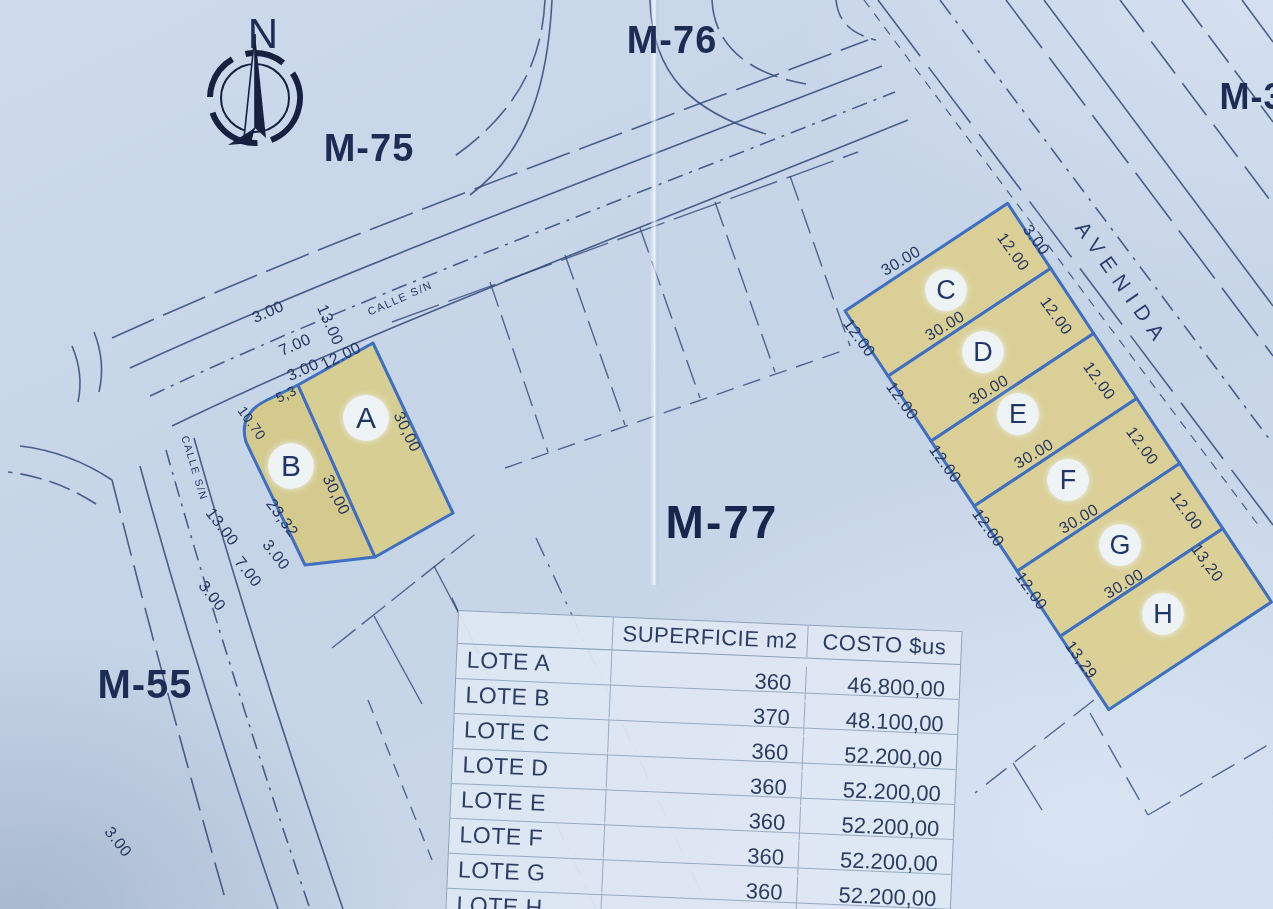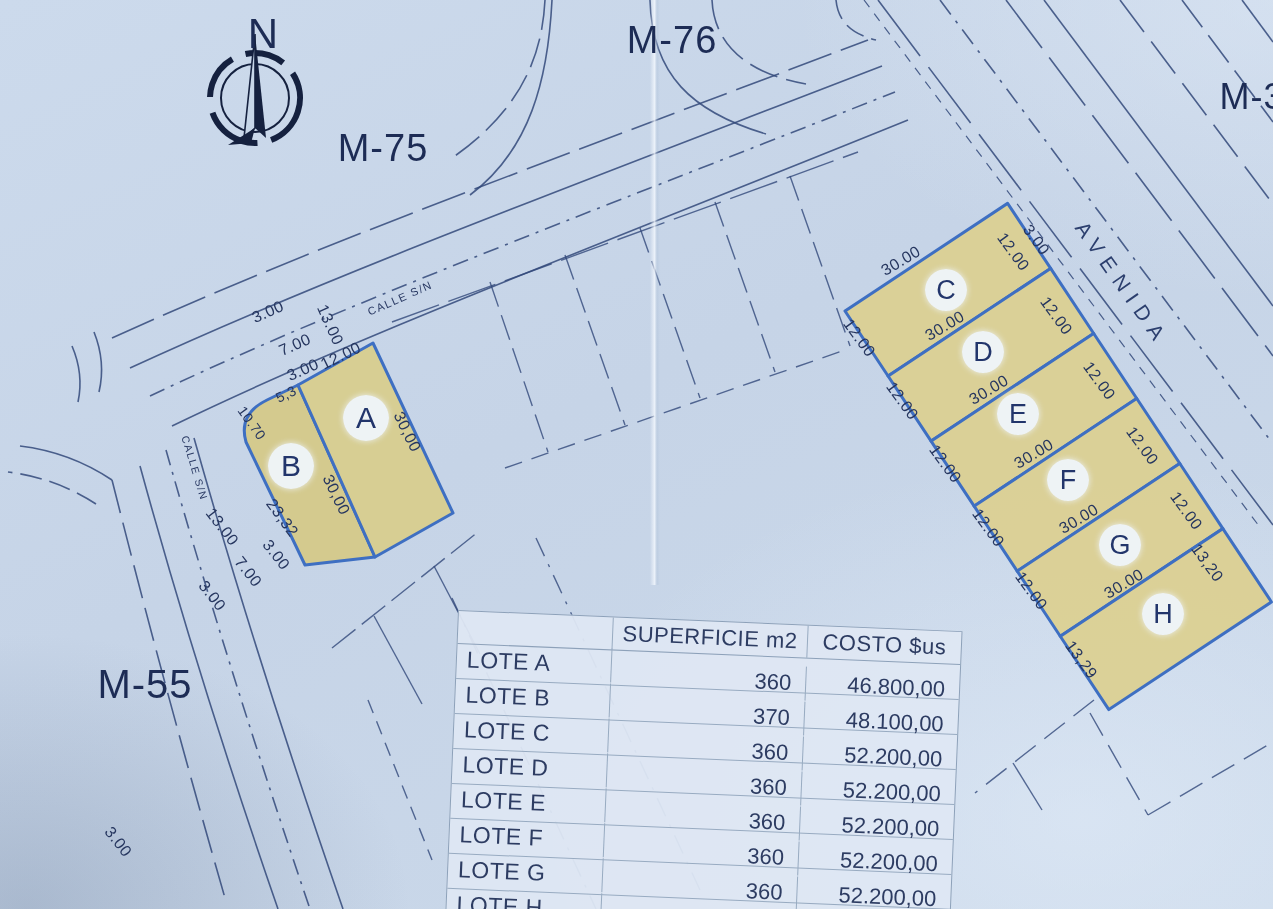--- a/index.html
+++ b/index.html
@@ -13,21 +13,21 @@
       linear-gradient(155deg,#ccdaec 0%,#c6d4e7 45%,#cbd9ea 100%);
   }
   .crease{
     position:absolute;left:650px;top:0;width:10px;height:585px;
     background:linear-gradient(90deg,rgba(255,255,255,0),rgba(246,250,255,.75) 45%,rgba(170,190,214,.35) 70%,rgba(255,255,255,0));
     pointer-events:none;
   }
   svg.lines{position:absolute;left:0;top:0;}
   .lbl{position:absolute;transform:translate(-50%,-50%) rotate(var(--r,0deg));
        color:#1d2c55;white-space:nowrap;}
-  .blk{font-size:38px;letter-spacing:1px;}
+  .blk{font-size:38px;letter-spacing:1px;font-weight:bold;}
   .blk77{font-size:46px;letter-spacing:2px;color:#17264c;}
   .north{font-size:42px;font-weight:500;}
   .ave{font-size:21px;letter-spacing:8px;color:#2c3f6e;}
   .dim{position:absolute;transform:translate(-50%,-50%) rotate(var(--r,0deg));
        font-size:16px;letter-spacing:.5px;color:#26365f;white-space:nowrap;}
   .dim.sm{font-size:14px;}
   .street-name{position:absolute;transform:translate(-50%,-50%) rotate(var(--r,0deg));
        font-size:11px;letter-spacing:1.5px;color:#2a3a64;white-space:nowrap;}
   .lotmark{position:absolute;width:42px;height:42px;border-radius:50%;
        background:rgba(239,244,250,.95);color:#22356b;font-size:27px;
@@ -136,23 +136,24 @@
       <circle r="34" fill="none" stroke="#15213f" stroke-width="2"></circle>
       <path d="M 0,-64 L 11,40 L 0,30 Z" fill="#15213f"></path>
       <path d="M 0,-64 L -11,40 L 0,30 Z" fill="#c7d6e8" stroke="#15213f" stroke-width="1.6"></path>
       <path d="M 0,30 L -27,47 L -4,45 Z" fill="#15213f"></path>
     </g>
   </svg>
 
   <div class="crease"></div>
 
   <div class="lbl north" style="left:263px;top:34px">N</div>
-  <div class="lbl blk" style="left:383px;top:148px">M-75</div>
+  <div class="lbl blk" style="left:369px;top:148px">M-75</div>
   <div class="lbl blk" style="left:672px;top:40px">M-76</div>
   <div class="lbl blk" style="left:1252px;top:97px;font-size:36px">M-3</div>
+  <div class="lbl blk blk77" style="left:722px;top:522px">M-77</div>
   <div class="lbl blk" style="left:145px;top:684px;font-size:40px">M-55</div>
   <div class="lbl ave" style="left:1122px;top:284px;--r:55deg">AVENIDA</div>
 
   <div class="street-name" style="left:400px;top:298px;--r:-24deg">CALLE S/N</div>
   <div class="street-name" style="left:195px;top:468px;--r:73deg;font-size:10.5px">CALLE S/N</div>
 
   <div class="dim" style="left:268px;top:312px;--r:-24deg">3.00</div>
   <div class="dim" style="left:295px;top:345px;--r:-24deg">7.00</div>
   <div class="dim" style="left:330px;top:325px;--r:66deg">13.00</div>
   <div class="dim" style="left:303px;top:370px;--r:-24deg">3.00</div>

